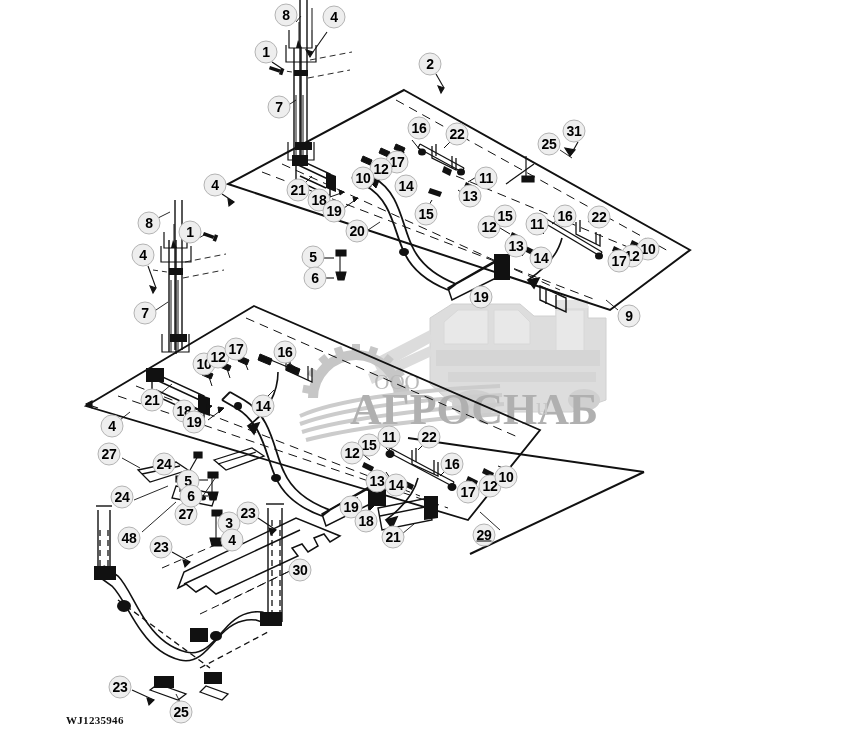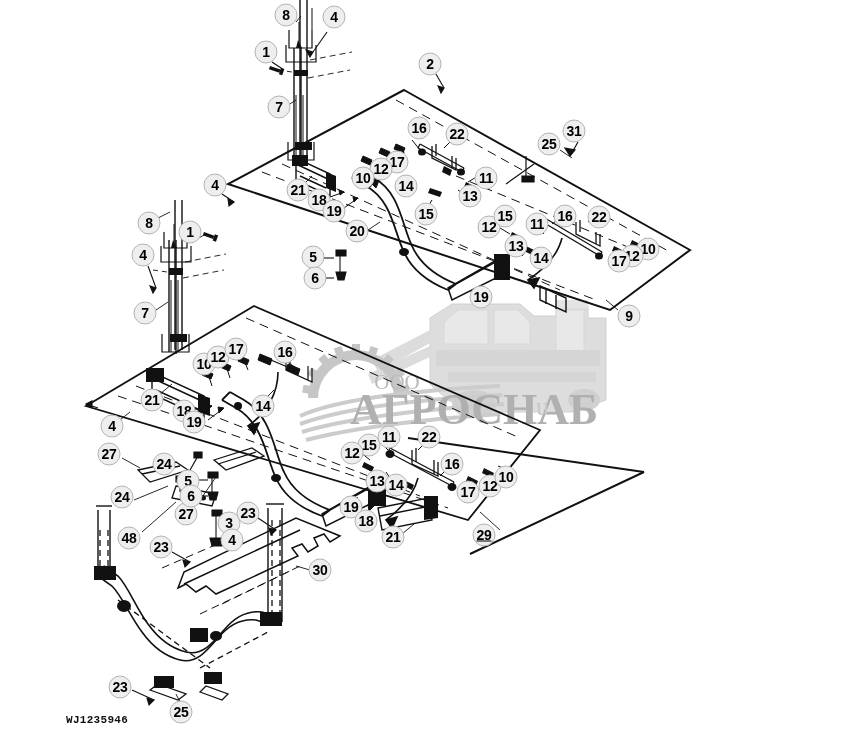--- a/index.html
+++ b/index.html
@@ -47,21 +47,21 @@
     text-align: center;
     letter-spacing: -0.3px;
     box-sizing: border-box;
     transform: translate(-50%, -50%);
     user-select: none;
   }
   #figure-number {
     position: absolute;
     left: 66px;
     top: 714px;
-    font-family: Liberation Mono, monospace;
+    font-family: Liberation Serif, serif;
     font-size: 11px;
     font-weight: bold;
     color: #111111;
     letter-spacing: 0.3px;
     white-space: nowrap;
   }
   #watermark {
     position: absolute;
     left: 270px;
     top: 300px;
@@ -726,21 +726,21 @@
       <div class="callout" style="left: 164px; top: 464px;">24</div>
       <div class="callout" style="left: 122px; top: 497px;">24</div>
       <div class="callout" style="left: 186px; top: 514px;">27</div>
       <div class="callout" style="left: 129px; top: 538px;">48</div>
       <div class="callout" style="left: 188px; top: 481px;">5</div>
       <div class="callout" style="left: 191px; top: 496px;">6</div>
       <div class="callout" style="left: 229px; top: 523px;">3</div>
       <div class="callout" style="left: 232px; top: 540px;">4</div>
       <div class="callout" style="left: 248px; top: 513px;">23</div>
       <div class="callout" style="left: 161px; top: 547px;">23</div>
-      <div class="callout" style="left: 320px; top: 570px;">30</div>
+      <div class="callout" style="left: 300px; top: 570px;">30</div>
       <div class="callout" style="left: 120px; top: 687px;">23</div>
       <div class="callout" style="left: 181px; top: 712px;">25</div>
     </div>
 
   <div id="watermark-suffix">u</div>
 
   <div id="figure-number">WJ1235946</div>
 
 </div>
 

